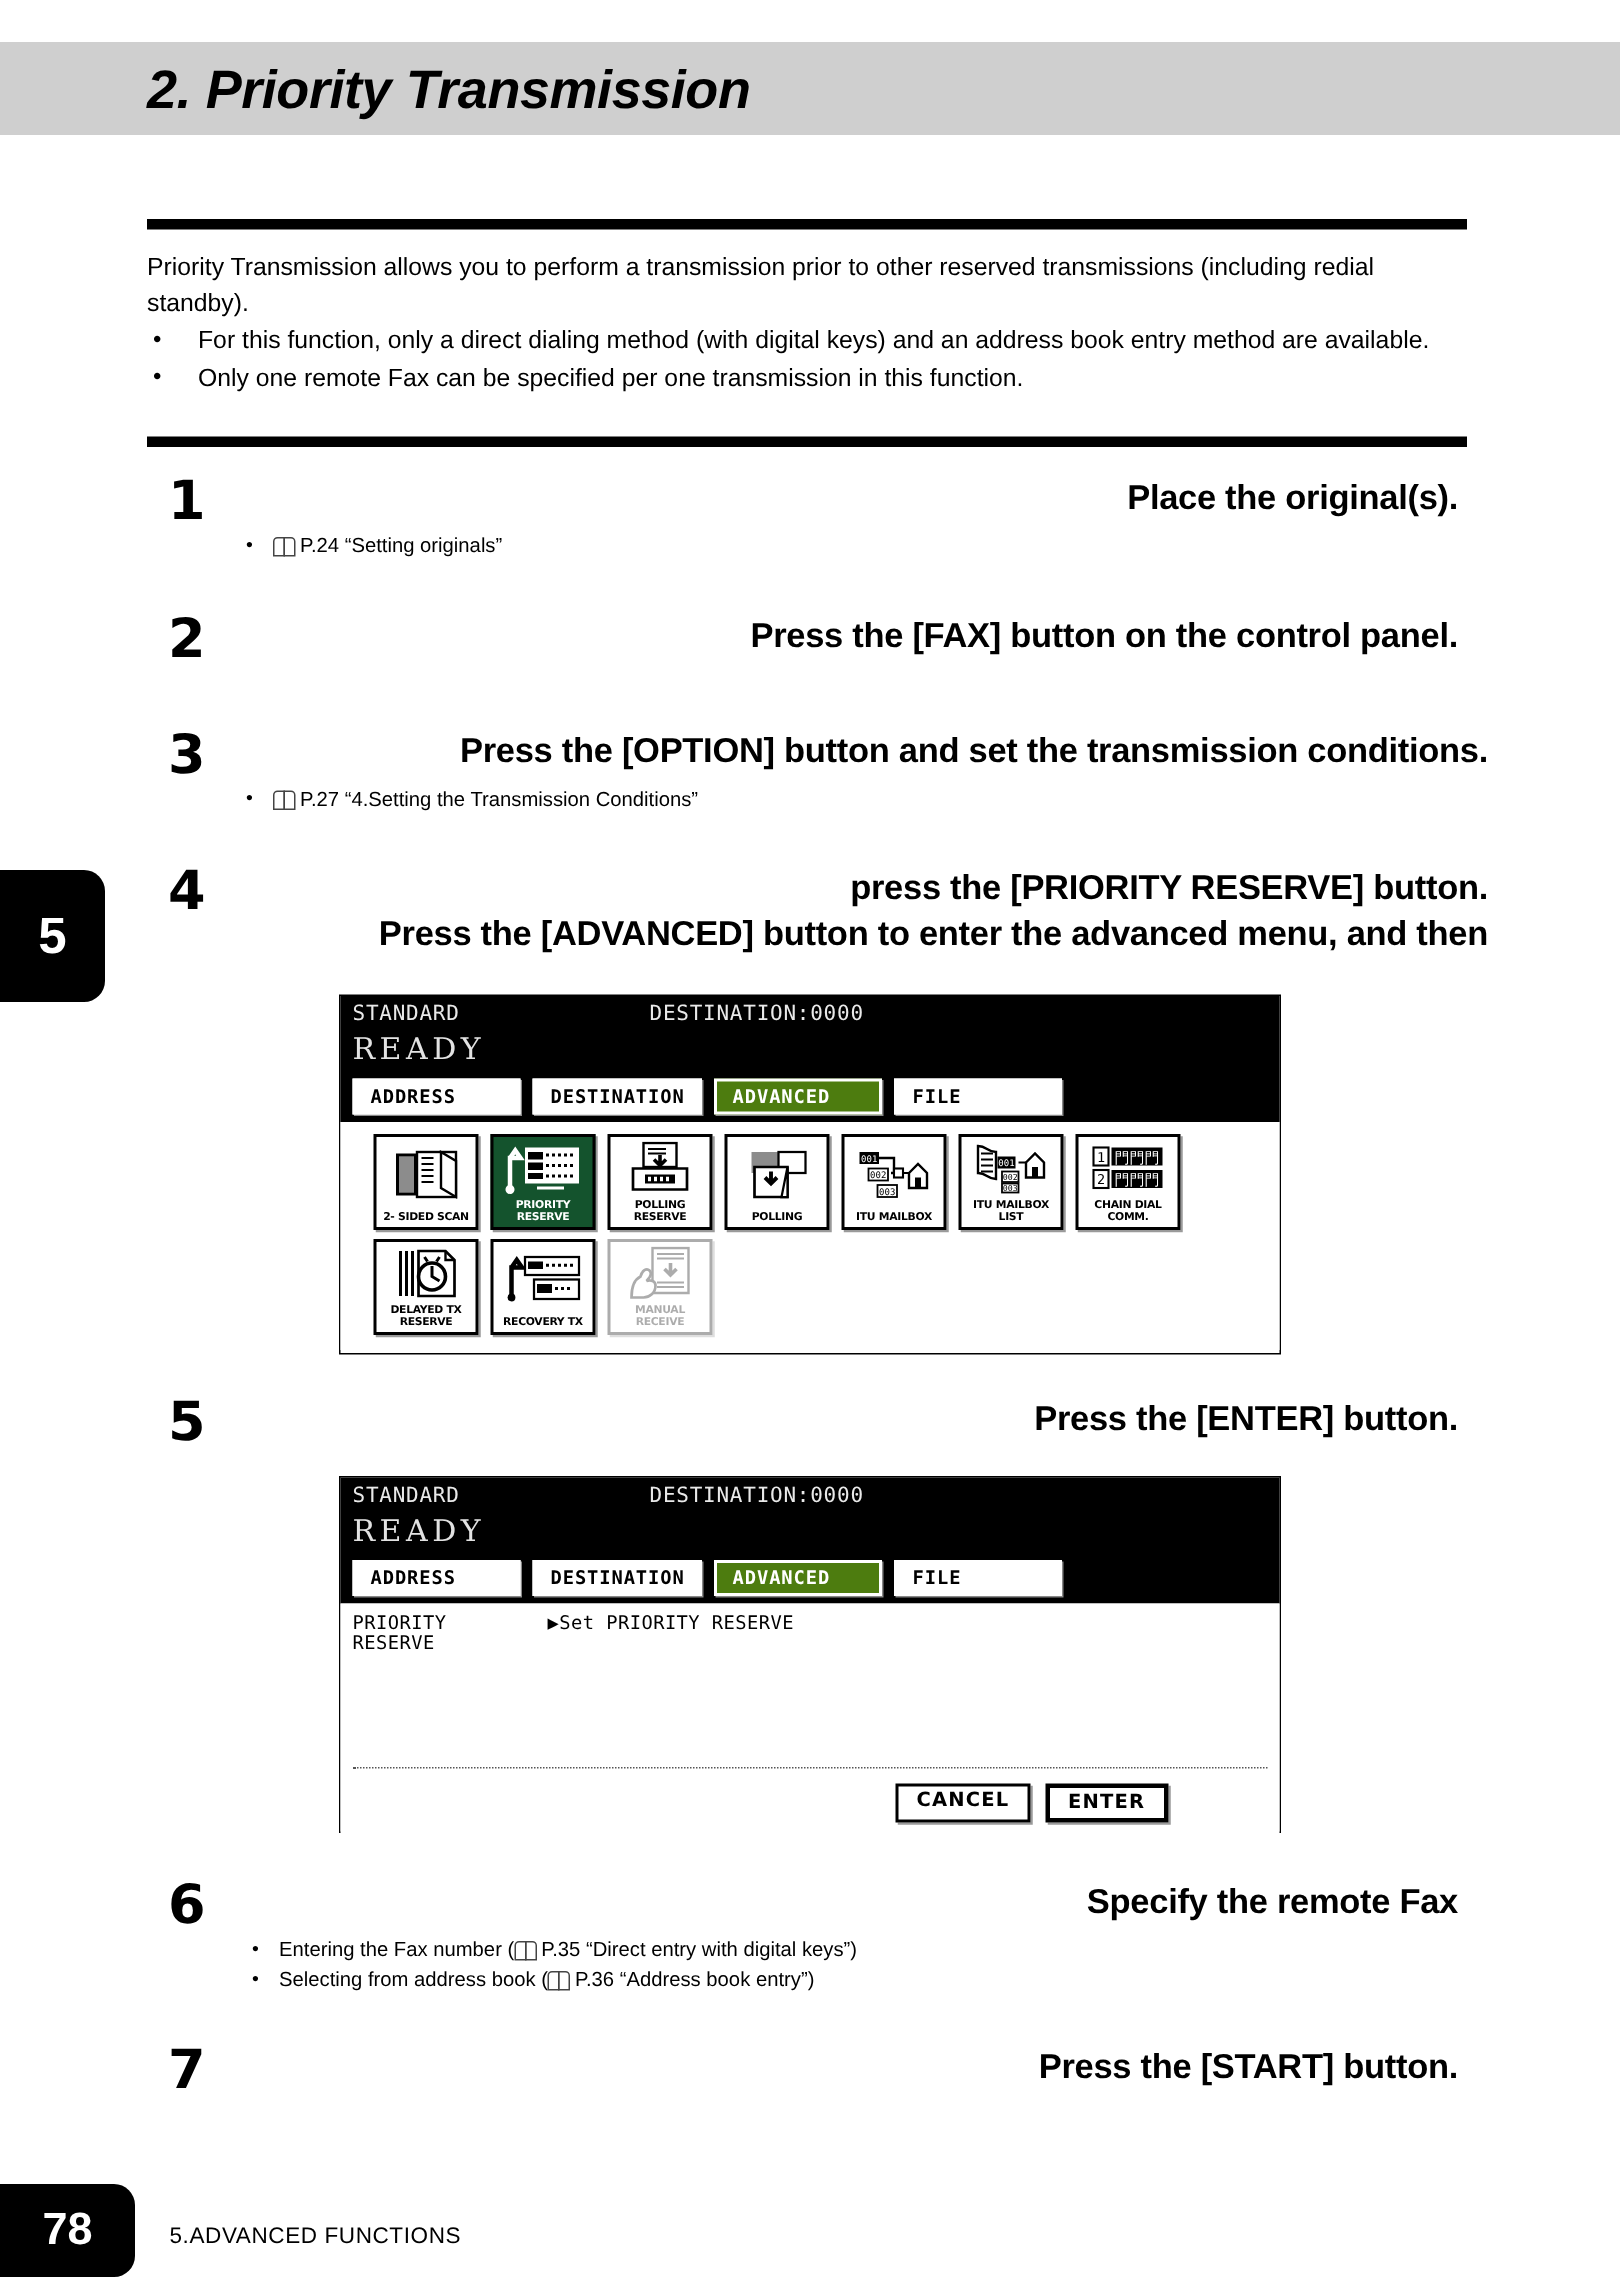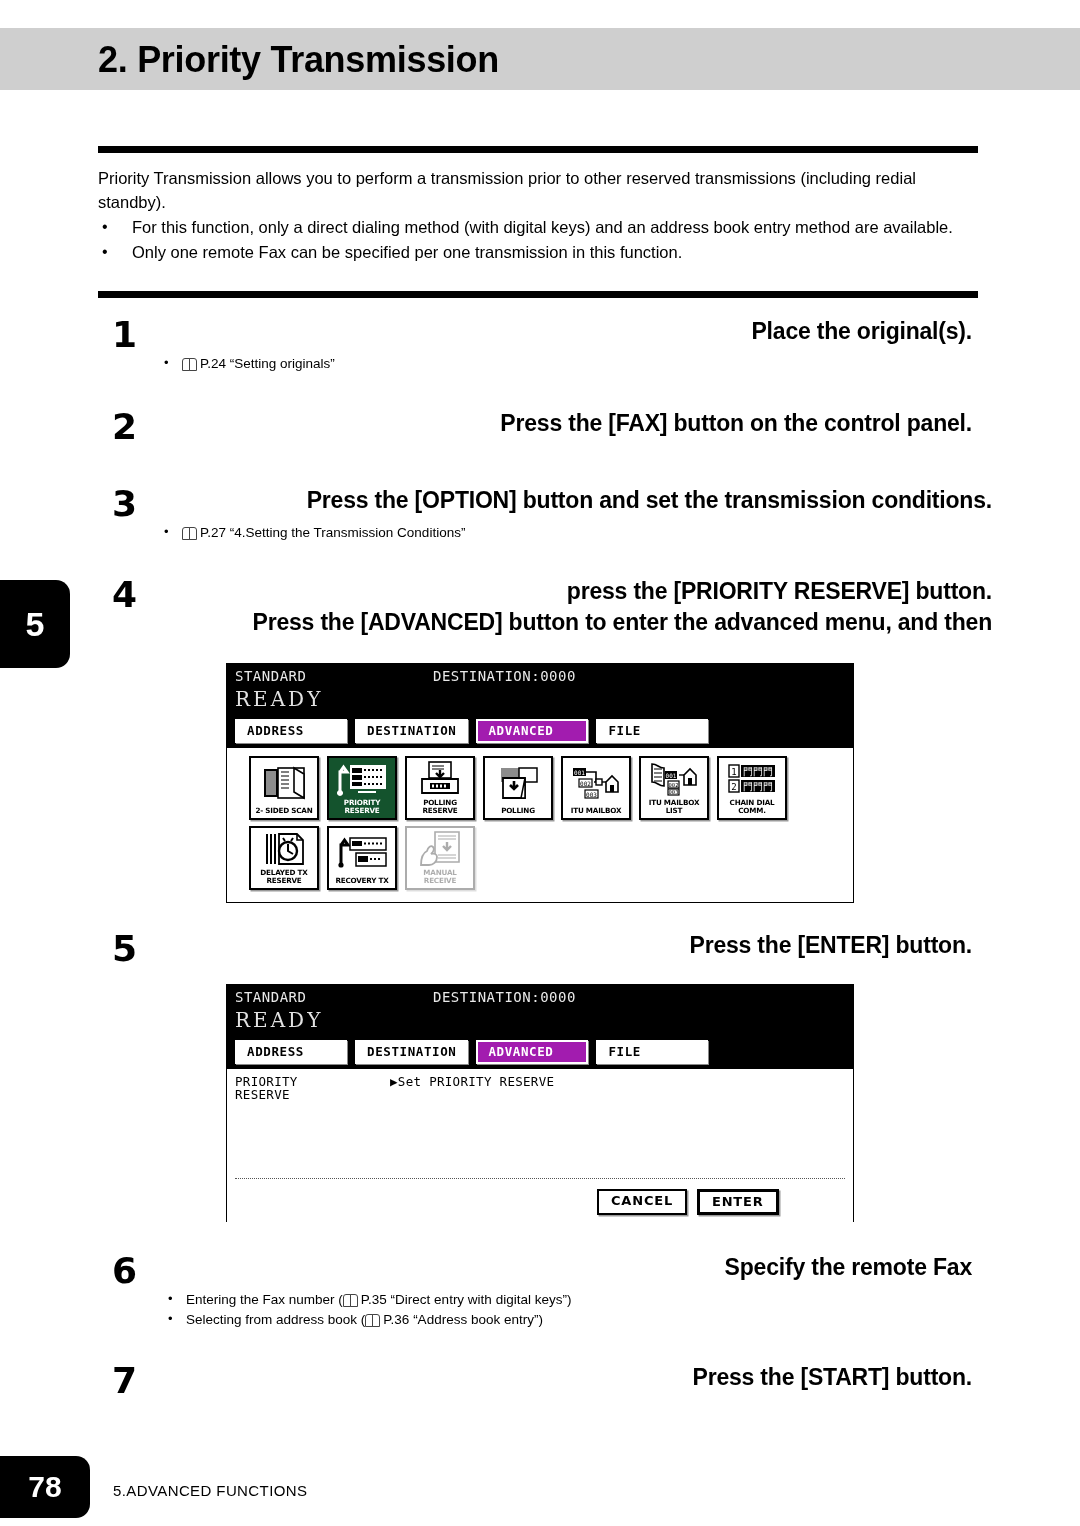--- a/index.html
+++ b/index.html
@@ -14,21 +14,21 @@
   }
 
   
   .header-band{
     position:absolute; left:0; top:28px; width:1080px; height:62px;
     background:#cfcfcf;
   }
   .header-title{
     position:absolute; left:98px; top:36px;
     font-size:36px; font-weight:bold; letter-spacing:-0.3px;
-    line-height:48px; color:#000;
+    line-height:48px; color:#000;font-style:italic;
   }
 
   
   .rule-thick{
     position:absolute; left:98px; width:880px; height:7px; background:#000;
   }
   .rule-top{ top:146px; }
   .rule-bot{ top:291px; }
 
   
@@ -111,21 +111,21 @@
   .tabrow{
     position:absolute; left:8px; bottom:5px;
     display:flex; gap:8px;
   }
   .tab{
     border:2px solid #fff; background:#fff; color:#000;
     font-size:12.5px; font-weight:bold; letter-spacing:0.6px;
     padding:2px 10px 3px; min-width:112px; text-align:left;
     box-shadow:1px 1px 0 #888;
   }
-  .tab.active{ background:#a21caf; color:#fff; border:2px solid #fff; }
+  .tab.active{ background:#4d7c0f; color:#fff; border:2px solid #fff; }
 
   
   .lcd-body{ background:#fff; position:relative; }
   .icon-grid{
     display:flex; flex-wrap:wrap; gap:8px; padding:8px 0 6px 22px;
   }
   .ikey{
     width:70px; height:64px;
     border:2px solid #000;
     background:#fff;
@@ -148,21 +148,21 @@
   }
   .ikey.sel .ilabel{ color:#fff; }
   .ikey.two .ilabel{ line-height:8px; }
 
   
   .opt-row{
     position:relative; padding:6px 0 0 8px;
     font-size:12.5px; line-height:13px; letter-spacing:0.3px;
   }
   .opt-label{ position:absolute; left:8px; top:6px; width:100px; }
-  .opt-value{ margin-left:117px;padding-left:38px; }
+  .opt-value{ margin-left:92px;padding-left:38px; }
   .lcd-divider{
     position:absolute; left:8px; right:8px; bottom:44px;
     border-top:1.5px dotted #555;
   }
   .btnrow{
     position:absolute; right:auto; left:322px; bottom:8px;
     display:flex; gap:10px;padding-left:48px;
   }
   .lcdbtn{
     border:2px solid #000; background:#fff; color:#000;

